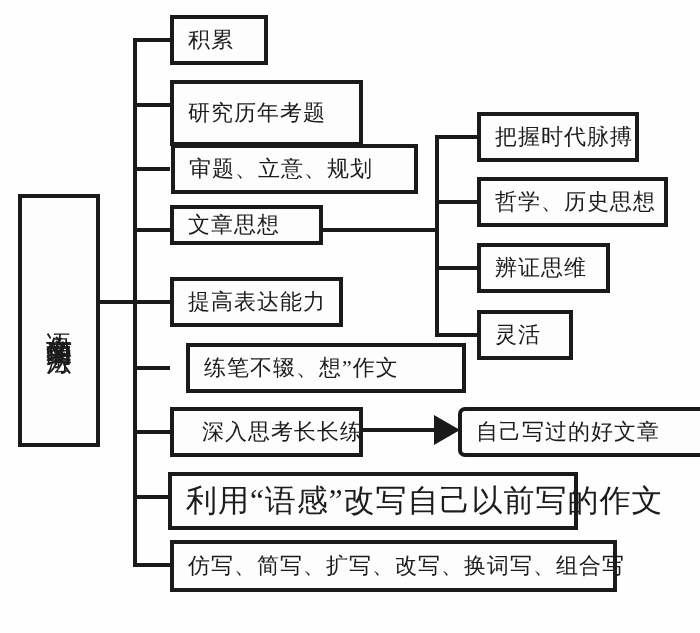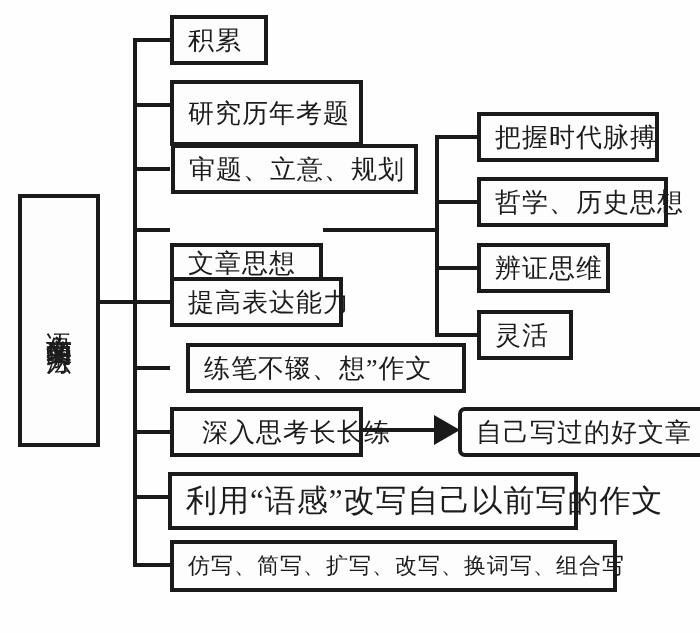--- a/index.html
+++ b/index.html
@@ -16,21 +16,21 @@
     overflow: hidden;
   }
   .node {
     position: absolute;
     box-sizing: border-box;
     border: 4px solid #1a1a1a;
     background: #fdfdfd;
     display: flex;
     align-items: center;
     padding: 0 10px 0 14px;
-    font-size: 26px;
+    font-size: 22px;
     color: #1c1c1c;
     white-space: nowrap;
     letter-spacing: 1px;
   }
   .root-node {
     justify-content: center;
     padding: 10px 0;
     writing-mode: vertical-rl;
     text-orientation: upright;
     font-size: 26px;
@@ -68,40 +68,40 @@
   <div class="hline" style="left:133px; top:430px; width:37px;"></div>
   <div class="hline" style="left:133px; top:495px; width:37px;"></div>
   <div class="hline" style="left:133px; top:563px; width:37px;"></div>
 
   <div class="node" style="left:170px; top:15px;  width:98px;  height:50px;">积累</div>
 
   <div class="node" style="left:170px; top:80px;  width:193px; height:66px;">研究历年考题</div>
 
   <div class="node" style="left:171px; top:144px; width:247px; height:50px;">审题、立意、规划</div>
 
-  <div class="node" style="left:170px; top:205px; width:153px; height:40px;margin-top:38px;">文章思想</div>
+  <div class="node" style="left:170px; top:205px; width:153px; height:40px;">文章思想</div>
 
   <div class="node" style="left:170px; top:277px; width:173px; height:50px;">提高表达能力</div>
 
   <div class="node" style="left:186px; top:343px; width:280px; height:50px;text-align:center;">练笔不辍、想”作文</div>
 
   <div class="node" style="left:170px; top:407px; width:193px; height:50px;padding-left:28px;">深入思考长长练</div>
 
   <div class="node" style="left:168px; top:472px; width:410px; height:58px; font-size:31px;">利用“语感”改写自己以前写的作文</div>
 
   <div class="node" style="left:170px; top:540px; width:447px; height:52px; font-size:22px;text-align:right;">仿写、简写、扩写、改写、换词写、组合写</div>
 
   <div class="hline" style="left:323px; top:228px; width:116px;"></div>
   <div class="vline" style="left:435px; top:135px; height:202px;"></div>
   <div class="hline" style="left:435px; top:135px; width:43px;"></div>
   <div class="hline" style="left:435px; top:200px; width:43px;"></div>
   <div class="hline" style="left:435px; top:266px; width:43px;"></div>
   <div class="hline" style="left:435px; top:333px; width:43px;"></div>
 
-  <div class="node" style="left:477px; top:112px; width:182px; height:50px;">把握时代脉搏</div>
+  <div class="node" style="left:477px; top:112px; width:162px; height:50px;">把握时代脉搏</div>
 
   <div class="node" style="left:477px; top:177px; width:191px; height:50px;text-align:right;">哲学、历史思想</div>
 
   <div class="node" style="left:477px; top:310px; width:96px;  height:50px;">灵活</div>
 
   <div class="node" style="left:477px; top:243px; width:133px; height:50px;">辨证思维</div>
 
   <div class="hline" style="left:363px; top:428px; width:75px;"></div>
   <div class="arrowhead" style="left:434px; top:415px;"></div>
 

